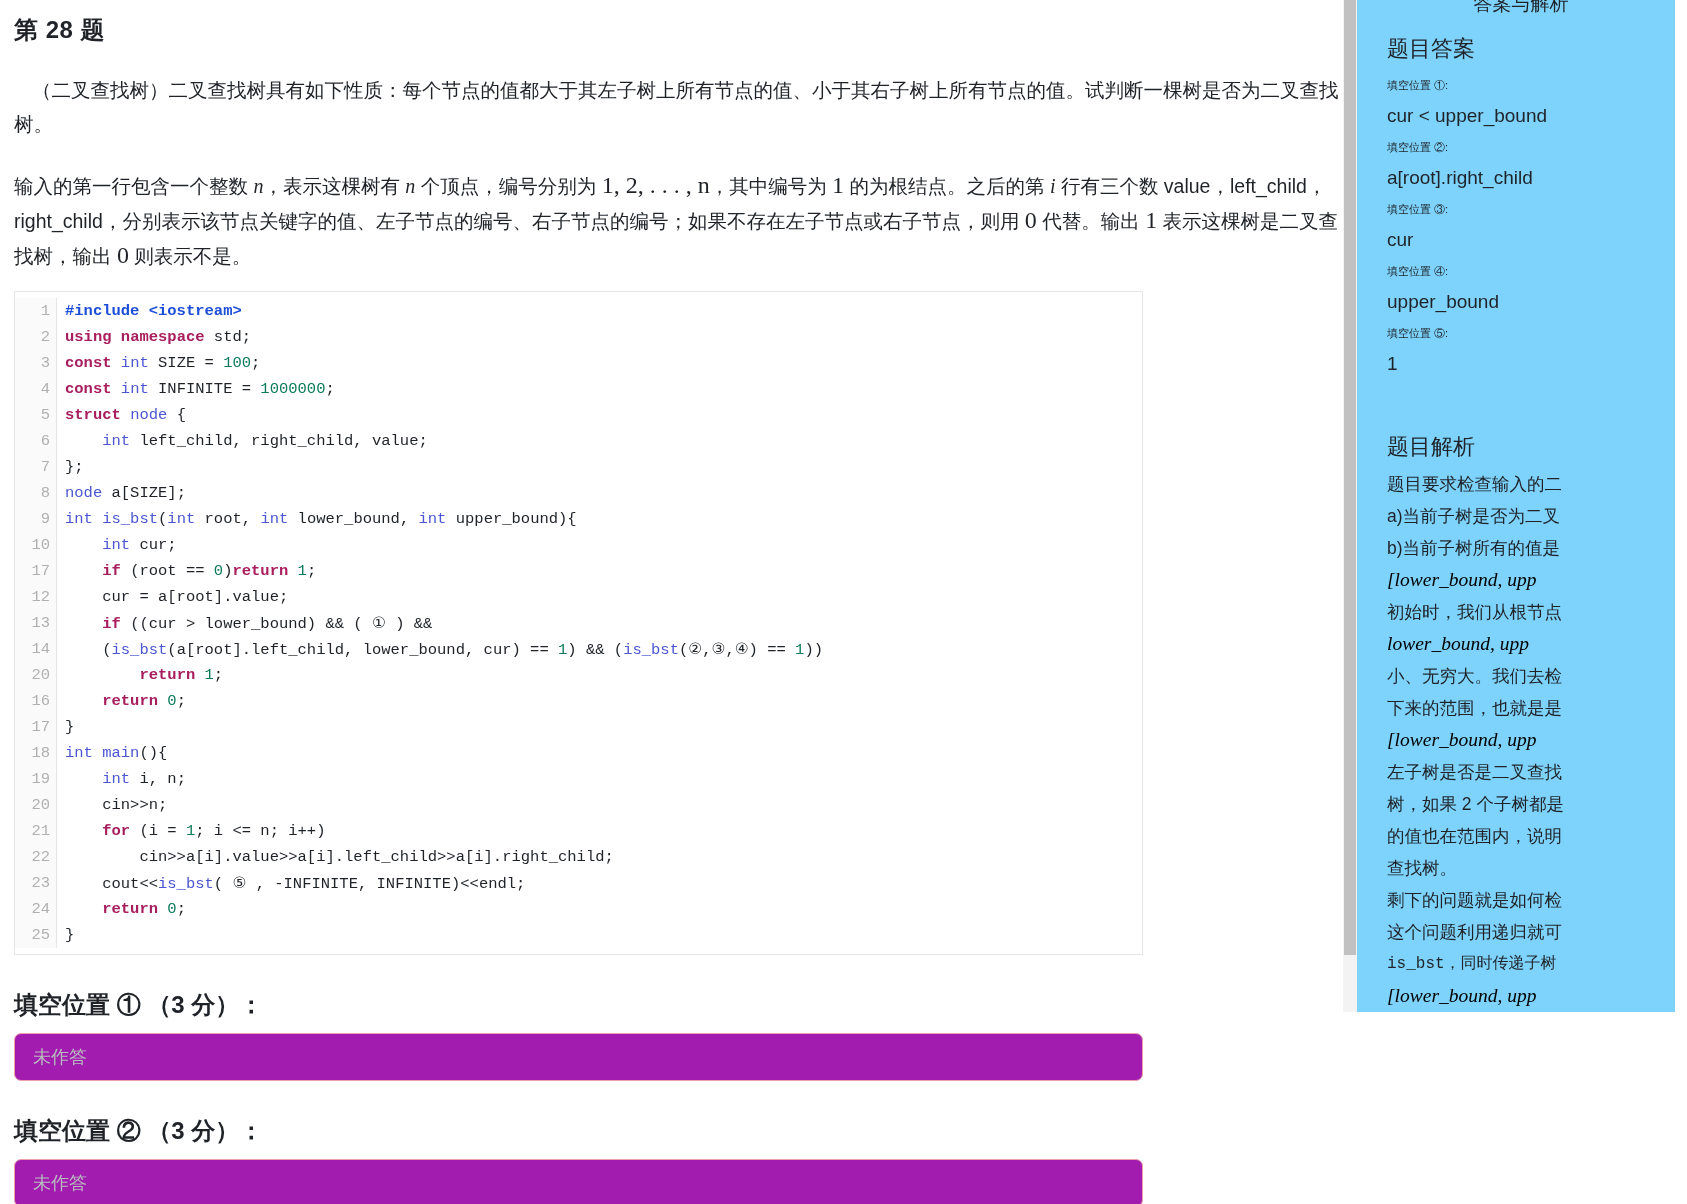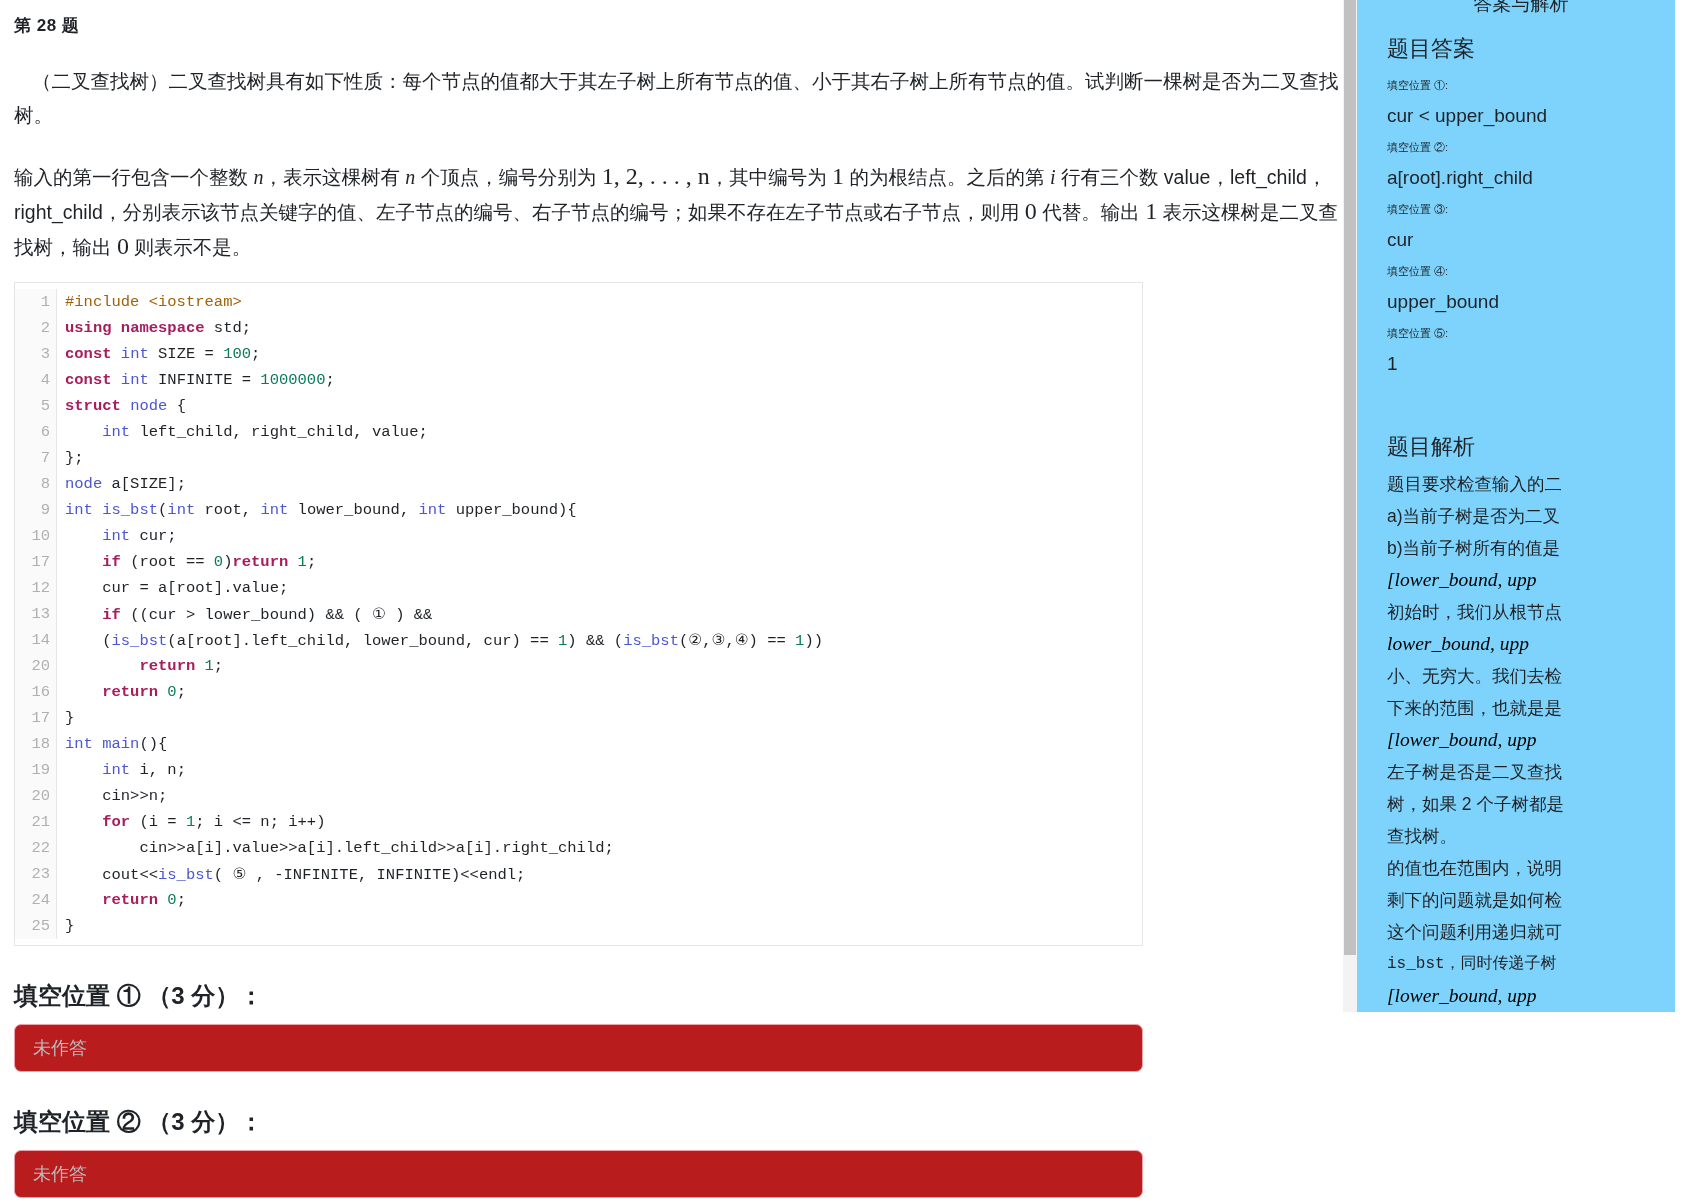--- a/index.html
+++ b/index.html
@@ -13,21 +13,21 @@
 
   
   .main-col {
     position: absolute; left: 0; top: 0;
     width: 1355px; height: 1204px;
     padding: 0 14px 0 14px;
     box-sizing: border-box;
     overflow: hidden;
   }
   .q-title {
-    font-size: 17px; font-weight: bold; color: #1f2328;
+    font-size: 24px; font-weight: bold; color: #1f2328;
     margin: 14px 0 0 0; letter-spacing: 0.5px;
   }
   .q-para {
     font-size: 19.5px; color: #1f2328; line-height: 34px;
     margin: 27px 0 0 0;
   }
   .q-para.indent { text-indent: 18px; }
   .mathi { font-family: "Liberation Serif", serif; font-style: italic; font-size: 20px; }
   .mathn { font-family: "Liberation Serif", serif; font-style: normal; font-size: 24px; }
 
@@ -56,37 +56,37 @@
   }
   .codelines {
     flex: 1 1 auto;
     padding-left: 8px;
     font-family: "Liberation Mono", monospace;
     font-size: 15.5px; line-height: 26px;
     color: #1f2328;
     white-space: pre;
   }
   .codelines div { height: 26px; }
-  .tok-pre { color: #a16207; }
+  .tok-pre { color: #1d4ed8; font-weight: bold; }
   .tok-kw  { color: #a71d5d; font-weight: bold; }
   .tok-type{ color: #4b56d2; }
   .tok-num { color: #0b7a5a; }
   .circ    { font-family: "DejaVu Sans", sans-serif; }
 
   
   .blank-label {
     font-size: 24px; font-weight: bold; color: #1f2328;
     margin: 34px 0 12px 0;
   }
   .blank-input {
     width: 1129px; height: 48px;
     border: 1px solid #f0a0a8;
     border-radius: 7px;
     box-sizing: border-box;
-    background: #b91c1c;
+    background: #a21caf;
     display: flex; align-items: center;
     padding: 0 18px;
   }
   .blank-input span {
     font-size: 18px; color: #b9bcc0;
   }
 
   
   .side-col {
     position: absolute; left: 1343px; top: 0;
@@ -228,22 +228,22 @@
           <div class="side-txt">a)当前子树是否为二叉</div>
           <div class="side-txt">b)当前子树所有的值是</div>
           <div class="side-math">[lower_bound, upp</div>
           <div class="side-txt">初始时，我们从根节点</div>
           <div class="side-math">lower_bound, upp</div>
           <div class="side-txt">小、无穷大。我们去检</div>
           <div class="side-txt">下来的范围，也就是是</div>
           <div class="side-math">[lower_bound, upp</div>
           <div class="side-txt">左子树是否是二叉查找</div>
           <div class="side-txt">树，如果 2 个子树都是</div>
+          <div class="side-txt">的值也在范围内，说明</div>
           <div class="side-txt">查找树。</div>
-          <div class="side-txt">的值也在范围内，说明</div>
           <div class="side-txt">剩下的问题就是如何检</div>
           <div class="side-txt">这个问题利用递归就可</div>
           <div class="side-txt mono">is_bst，同时传递子树</div>
           <div class="side-math">[lower_bound, upp</div>
           <div class="side-mix"><span>则将 </span><span class="m">lower_bound</span><span></span></div>
           <div class="side-mix"><span>则将 </span><span class="m">upper_bound</span><span></span></div>
           <div class="side-txt mono">== 0也就是当前点为空</div>
         </div>
     </div>
   </div>

